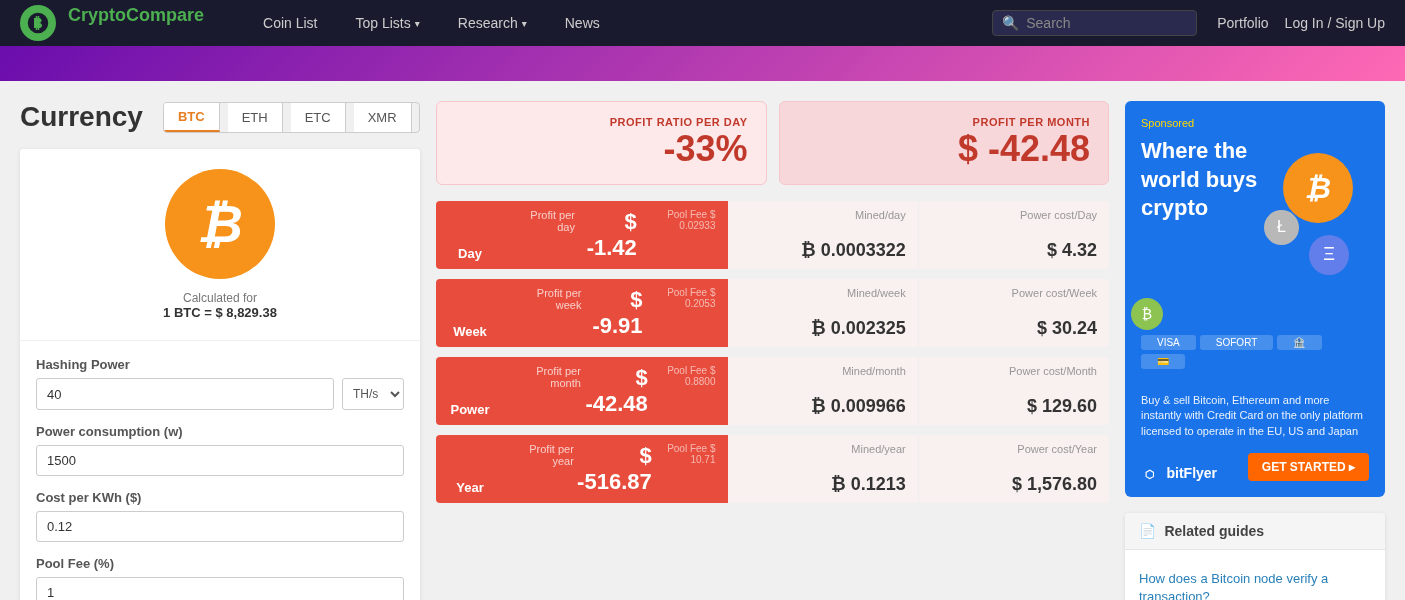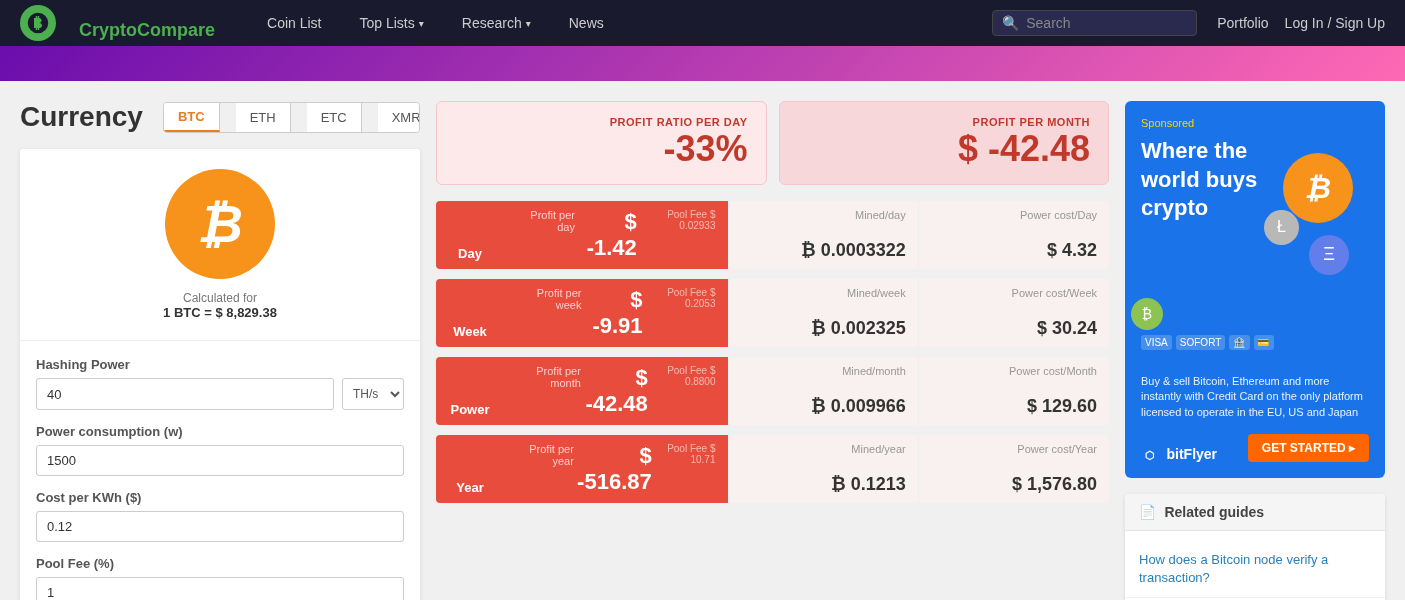--- a/index.html
+++ b/index.html
@@ -8,21 +8,21 @@
     
     .navbar {
       background: #1a1a2e;
       display: flex;
       align-items: center;
       height: 46px;
       padding: 0 20px;
       gap: 10px;
     }
     .nav-logo {
-      display: flex; align-items: flex-end; gap: 23px; margin-right: 28px;
+      display: flex; align-items: flex-start; gap: 12px; margin-right: 35px;
     }
     .nav-logo-icon {
       width: 36px; height: 36px; background: #4caf50; border-radius: 50%;
       display: flex; align-items: center; justify-content: center; color: white; font-weight: bold; font-size: 14px;
     }
     .nav-logo-text { color: white; font-size: 18px; font-weight: bold; }
     .nav-logo-text span { color: #4caf50; }
     .nav-link {
       color: #ccc; text-decoration: none; padding: 0 14px; height: 46px;
       display: flex; align-items: center; font-size: 14px; cursor: pointer;
@@ -45,21 +45,21 @@
     
     .banner { width: 100%; height: 35px; background: linear-gradient(135deg, #6a0dad, #ff69b4); }
 
     
     .main-container { display: flex; padding: 20px 20px; gap: 16px; max-width: 1405px; }
 
     
     .left-panel { width: 400px; flex-shrink: 0; }
     .currency-header { display: flex; align-items: center; gap: 20px; margin-bottom: 16px; }
     .currency-title { font-size: 28px; font-weight: bold; color: #333; }
-    .currency-tabs { display: flex; gap: 16px; border: 1px solid #ccc; border-radius: 4px; overflow: hidden; }
+    .currency-tabs { display: flex; gap: 8px; border: 1px solid #ccc; border-radius: 4px; overflow: hidden; }
     .currency-tab {
       padding: 6px 14px; font-size: 13px; cursor: pointer; background: white; color: #555; border: none;
       border-right: 1px solid #ccc;
     }
     .currency-tab:last-child { border-right: none; }
     .currency-tab.active { background: white; color: #e67e22; border-bottom: 2px solid #e67e22; font-weight: bold; }
 
     
     .calculator-card {
       background: white; border-radius: 4px; padding: 0;
@@ -145,21 +145,21 @@
     }
     .ad-sponsored { font-size: 11px; color: #ffd700; margin-bottom: 8px; }
     .ad-title { font-size: 22px; font-weight: bold; line-height: 1.3; margin-bottom: 12px; }
     .ad-btc-icon {
       width: 70px; height: 70px; background: #f7931a; border-radius: 50%;
       display: flex; align-items: center; justify-content: center;
       position: absolute; top: 16px; right: 16px;
     }
     .ad-btc-sym { color: white; font-size: 30px; font-weight: bold; font-style: italic; }
     .ad-payment-icons { display: flex; gap: 4px; margin-bottom: 10px; flex-wrap: wrap; }
-    .ad-payment-icon { background: rgba(255,255,255,0.2); border-radius: 3px; padding: 2px 4px; font-size: 10px; }
+    .ad-payment-icon { background: rgba(255,255,255,0.2); border-radius: 3px; padding: 2px 16px; font-size: 10px; }
     .ad-desc { font-size: 11px; line-height: 1.4; color: rgba(255,255,255,0.9); margin-bottom: 14px; margin-top: 24px; }
     .ad-logo-row { display: flex; align-items: flex-end; justify-content: space-between; }
     .ad-brand { color: white; font-size: 14px; font-weight: bold; }
     .ad-cta {
       background: #ff6600; color: white; border: none; padding: 7px 14px;
       border-radius: 4px; font-size: 12px; font-weight: bold; cursor: pointer;
     }
     .ad-eth-icon {
       width: 40px; height: 40px; background: #627eea; border-radius: 50%;
       display: flex; align-items: center; justify-content: center;

